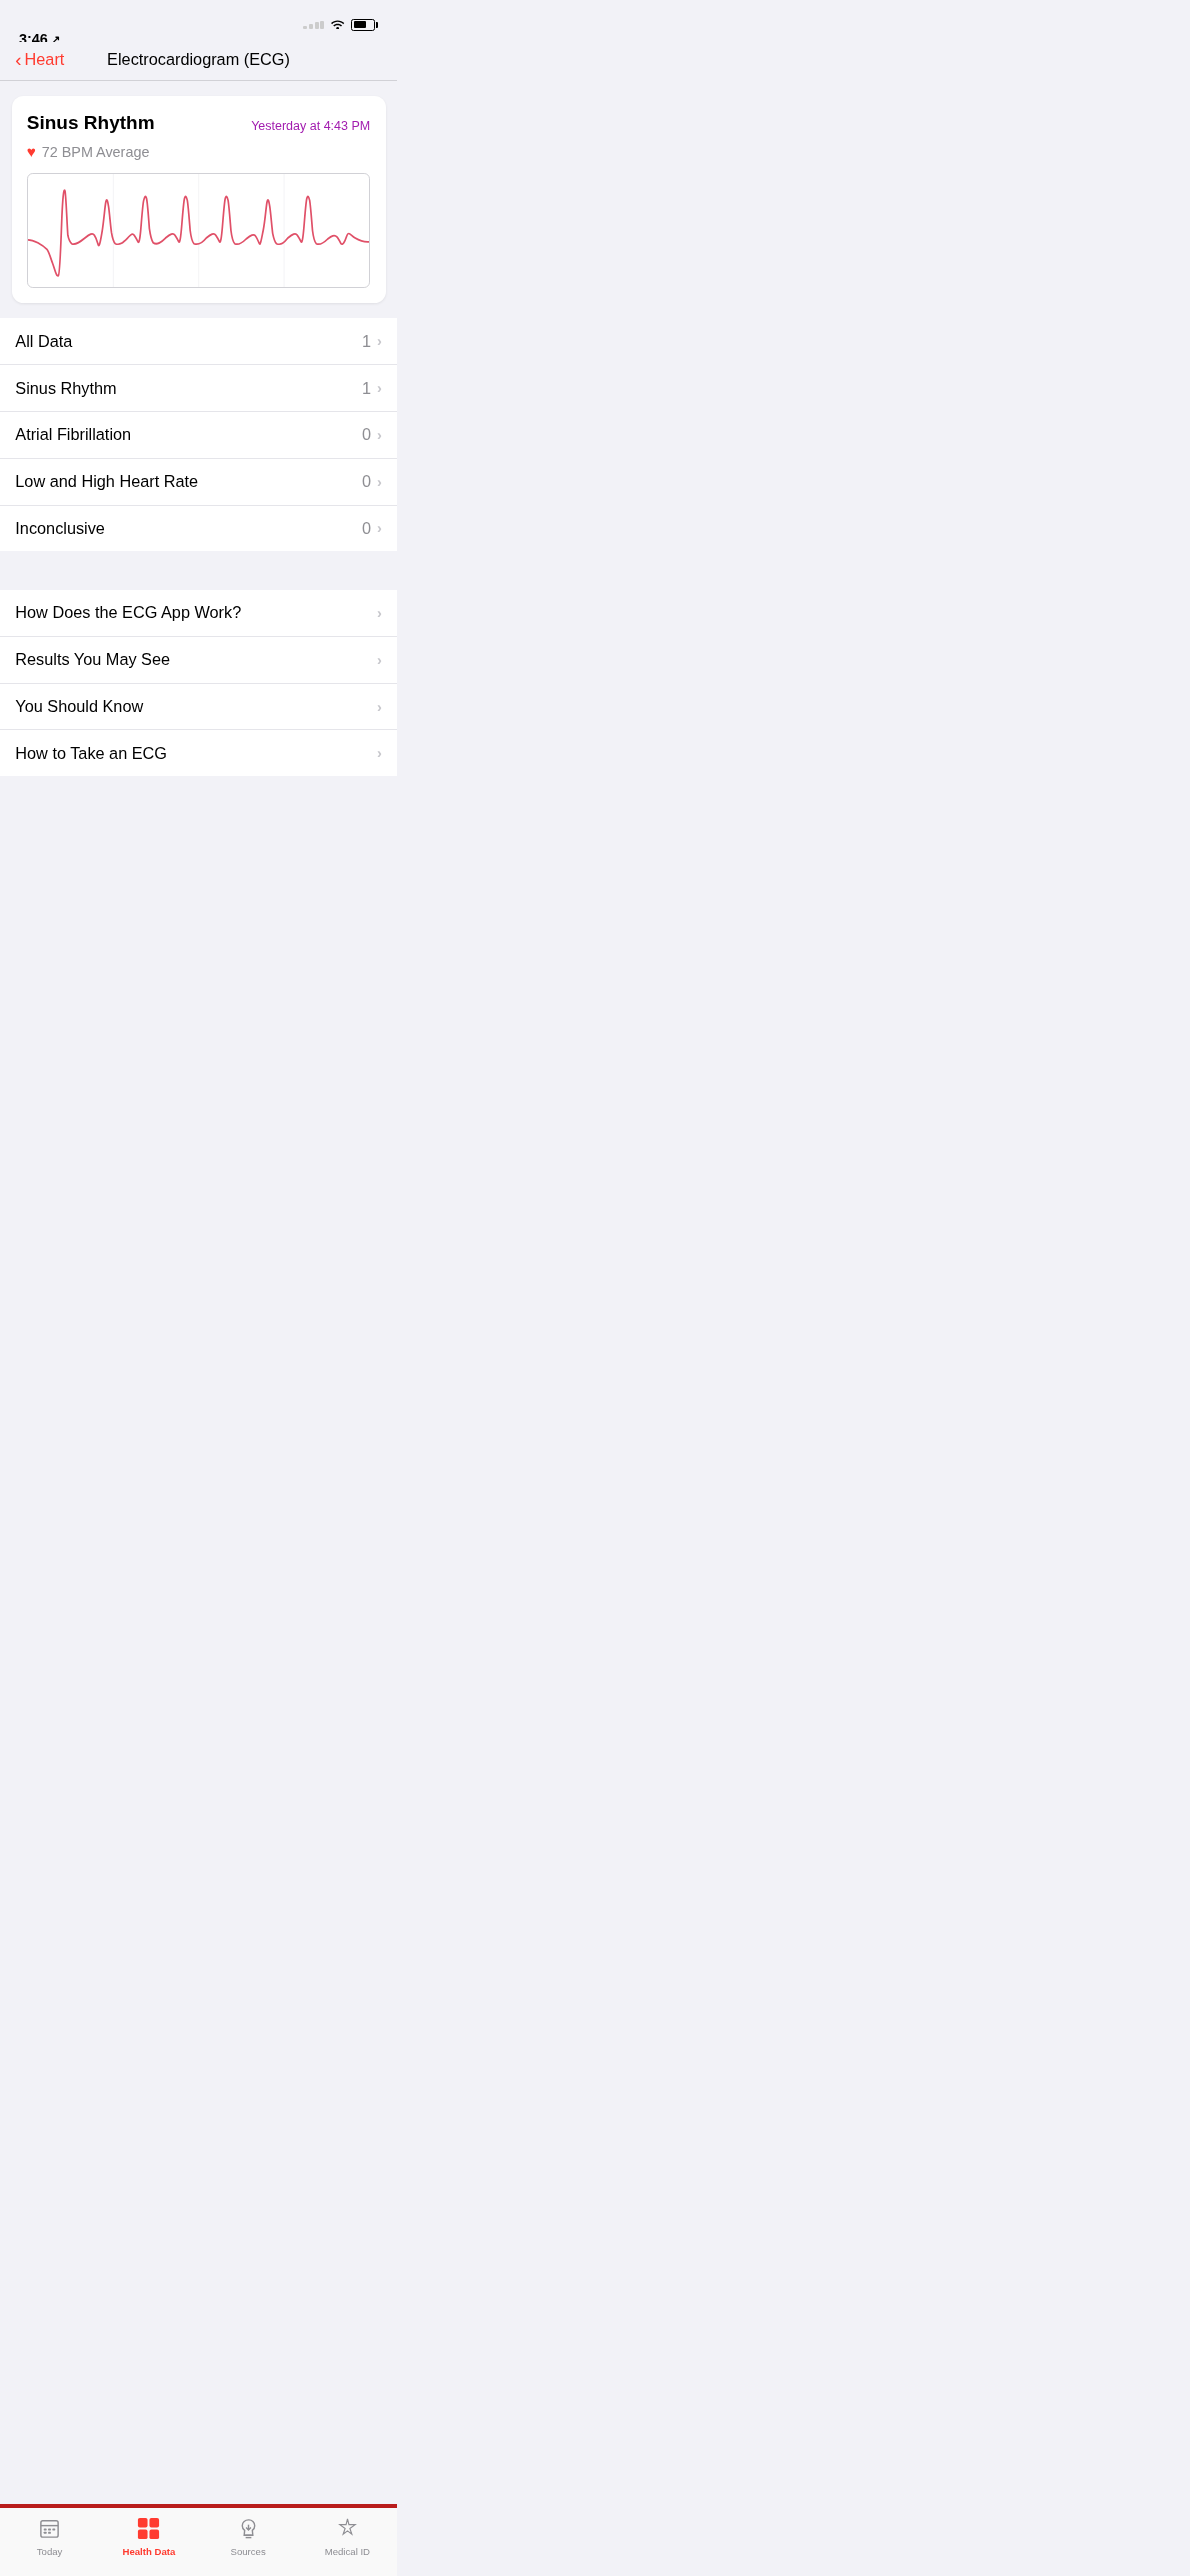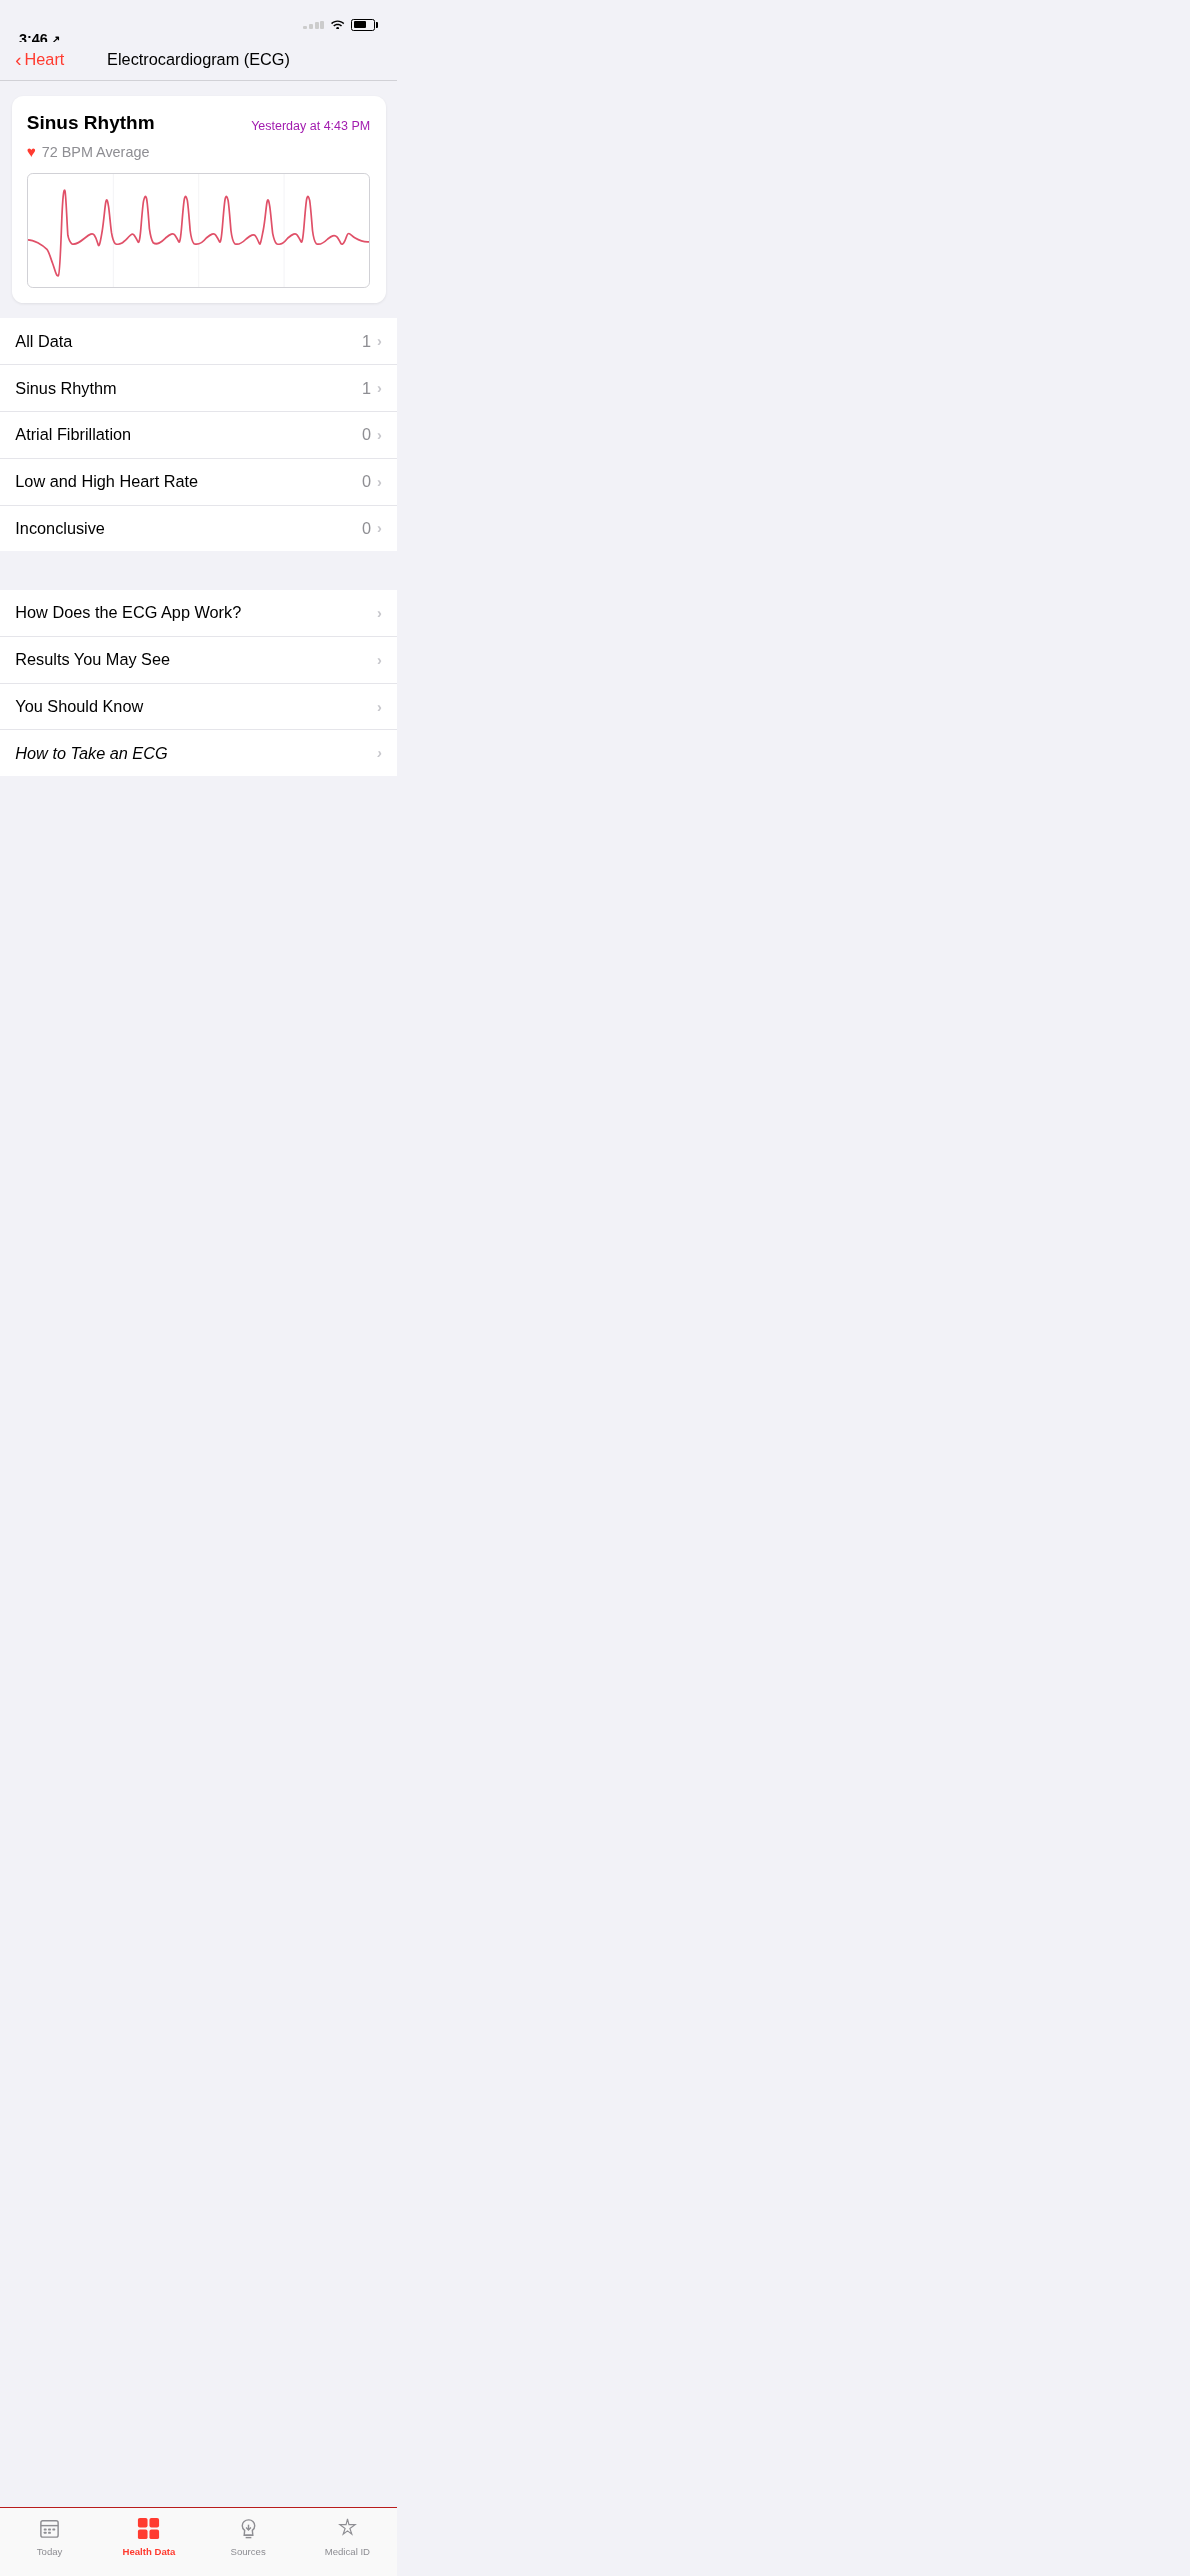--- a/index.html
+++ b/index.html
@@ -215,35 +215,34 @@
       display: flex;
       align-items: center;
       justify-content: space-between;
       padding: 13.4px 15.3px;
       border-bottom: 1px solid #e5e5ea;
       background: #fff;
       cursor: pointer;
     }
     .info-list-item:last-child {
       border-bottom: none;
-      font-style: italic;
     }
     .info-list-label {
       font-size: 16.3px;
       color: #000;
     }
 
     
     .tab-bar {
       position: fixed;
       bottom: 0;
       left: 0;
       width: 397px;
       background: rgba(249,249,249,0.94);
-      border-top: 1px solid #b91c1c;
+      border-top: 4px solid #b91c1c;
       display: flex;
       padding: 7.7px 0 19px 0;
     }
     .tab-item {
       flex: 1;
       display: flex;
       flex-direction: column;
       align-items: center;
       gap: 3.8px;
       cursor: pointer;

